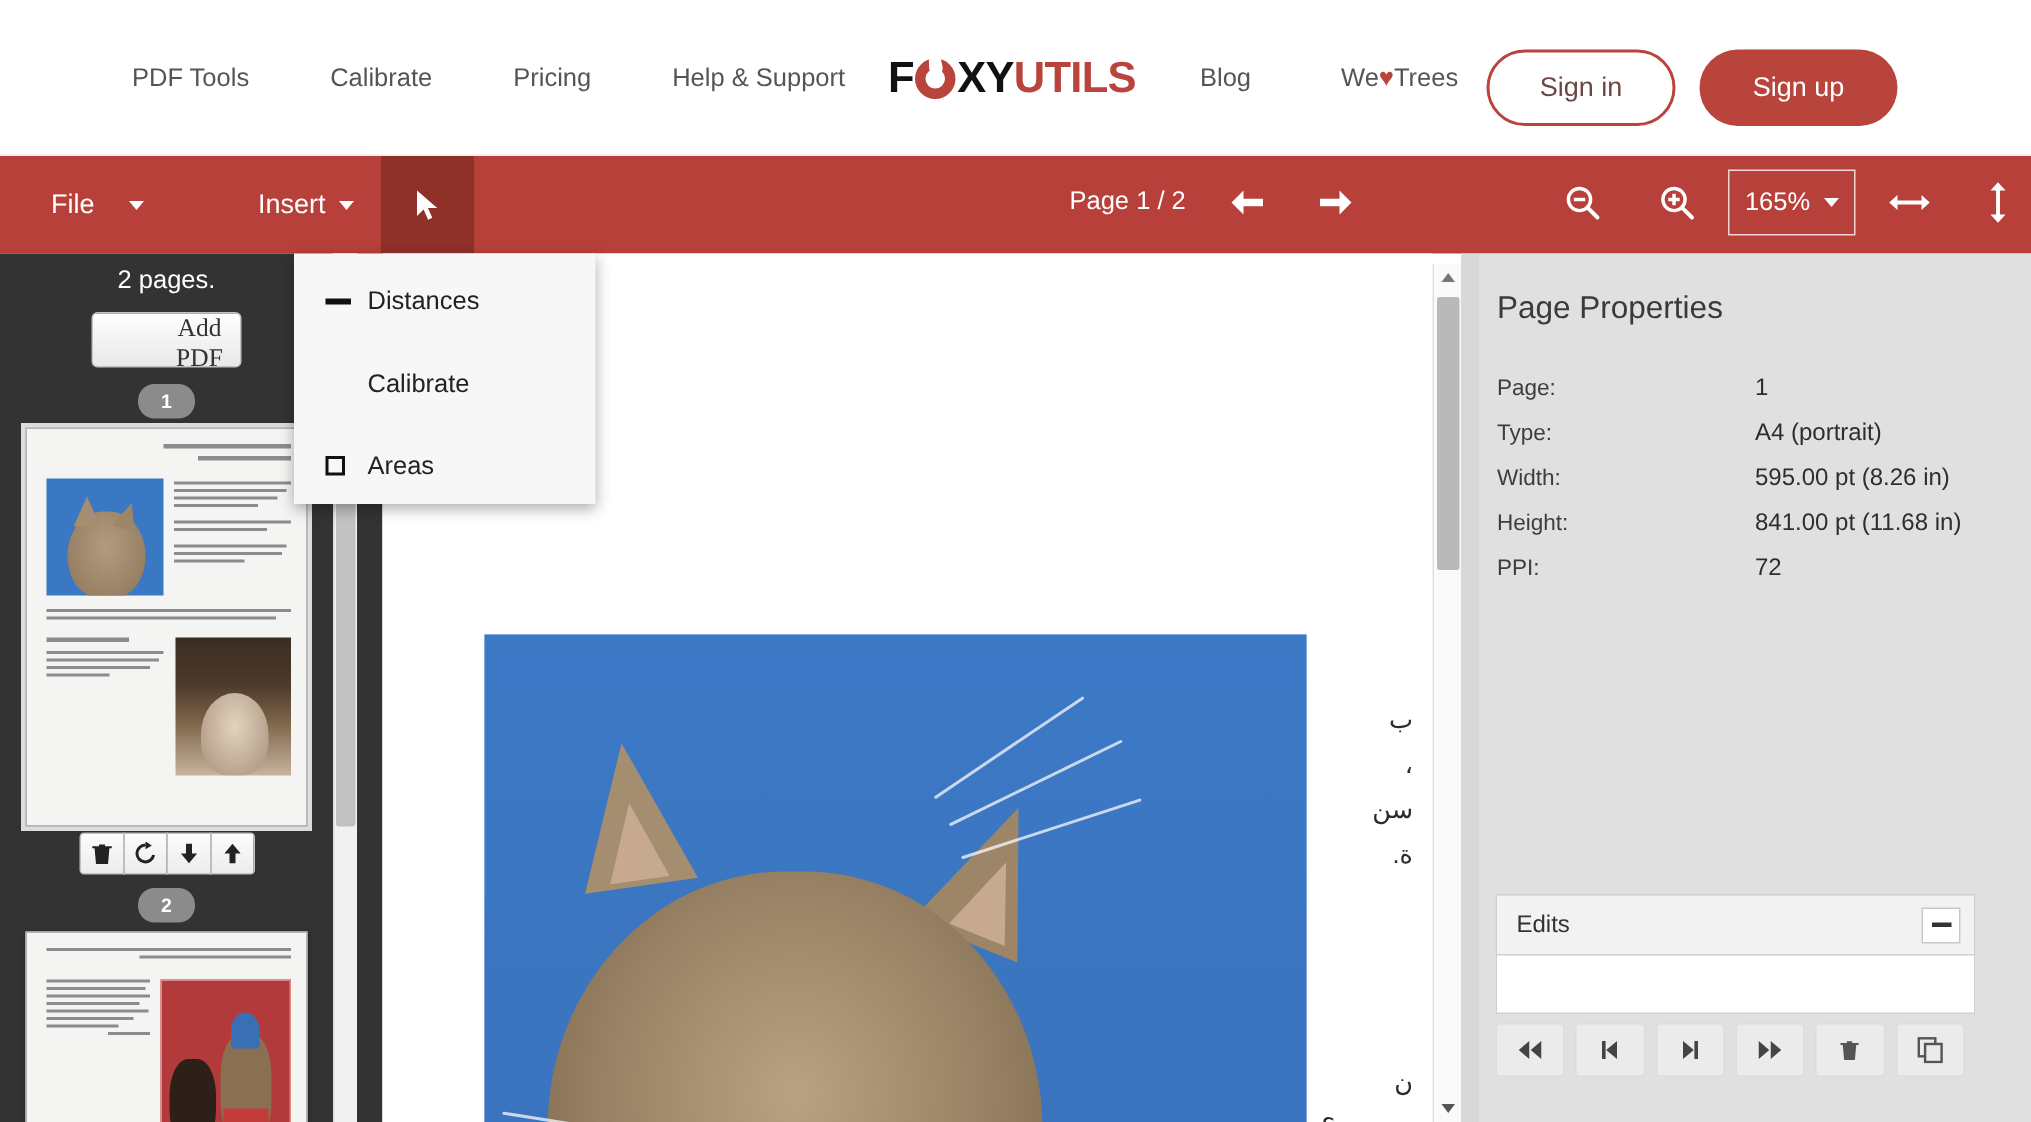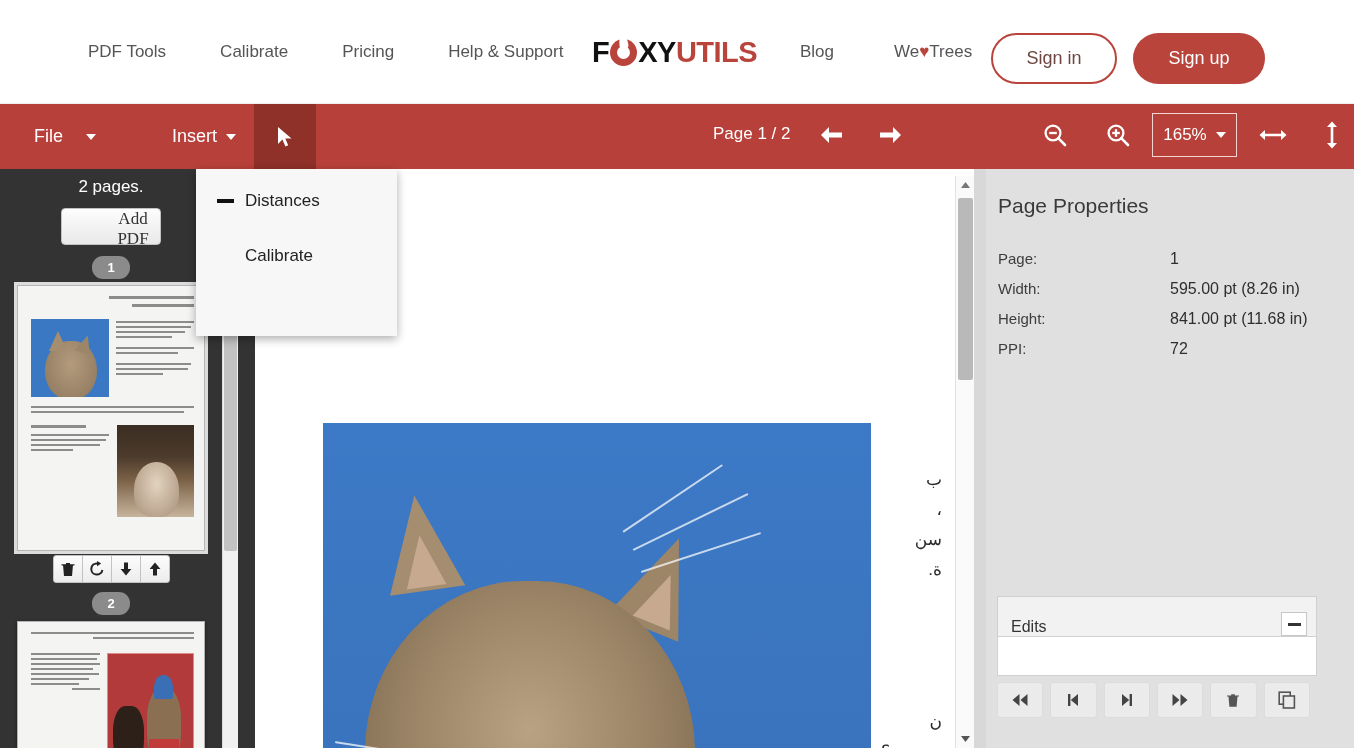--- a/index.html
+++ b/index.html
@@ -255,21 +255,21 @@
   .props { width: 346px; }
   .prop-row { display: flex; margin-bottom: 9px; line-height: 21px; }
   .prop-key { width: 172px; font-size: 15px; color: #3d3d3d; }
   .prop-val { font-size: 16px; color: #2e2e2e; }
 
   .edits-panel {
     position: absolute; left: 997px; top: 596px; width: 320px;
   }
   .edits-head {
     height: 40px; background: #f2f2f2; border: 1px solid #d0d0d0;
-    border-bottom: none; display: flex; align-items: flex-end;
+    border-bottom: none; display: flex; align-items: center;
     justify-content: space-between; padding: 0 9px 0 13px;
   }
   .edits-title { font-size: 16px; color: #333333; }
   .edits-min {
     width: 26px; height: 24px; background: #ffffff; border: 1px solid #c6c6c6;
     display: flex; align-items: center; justify-content: center; cursor: pointer;
   }
   .edits-min i { display: block; width: 13px; height: 3px; background: #333333; }
   .edits-body {
     height: 40px; background: #ffffff; border: 1px solid #d0d0d0;
@@ -528,20 +528,24 @@
   <div class="panel-sep"></div>
 
   <div class="right-panel">
     <div class="rp-title">Page Properties</div>
     <div class="props">
       <div class="prop-row">
         <div class="prop-key">Page:</div>
         <div class="prop-val">1</div>
       </div>
       <div class="prop-row">
+        <div class="prop-key">Type:</div>
+        <div class="prop-val">A4 (portrait)</div>
+      </div>
+      <div class="prop-row">
         <div class="prop-key">Width:</div>
         <div class="prop-val">595.00 pt (8.26 in)</div>
       </div>
       <div class="prop-row">
         <div class="prop-key">Height:</div>
         <div class="prop-val">841.00 pt (11.68 in)</div>
       </div>
       <div class="prop-row">
         <div class="prop-key">PPI:</div>
         <div class="prop-val">72</div>
@@ -598,15 +602,21 @@
     <div class="dd-item">
       <span class="dd-icon">
           <i class="ic-dash"></i>
         </span>
       <span>Distances</span>
     </div>
     <div class="dd-item">
       <span class="dd-icon"></span>
       <span>Calibrate</span>
     </div>
+    <div class="dd-item">
+      <span class="dd-icon">
+          <i class="ic-square"></i>
+        </span>
+      <span>Areas</span>
+    </div>
   </div>
 
 </div>
 
 </body></html>

